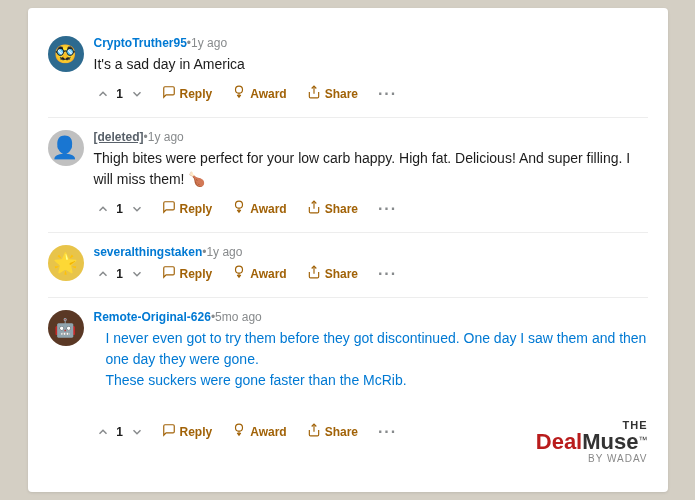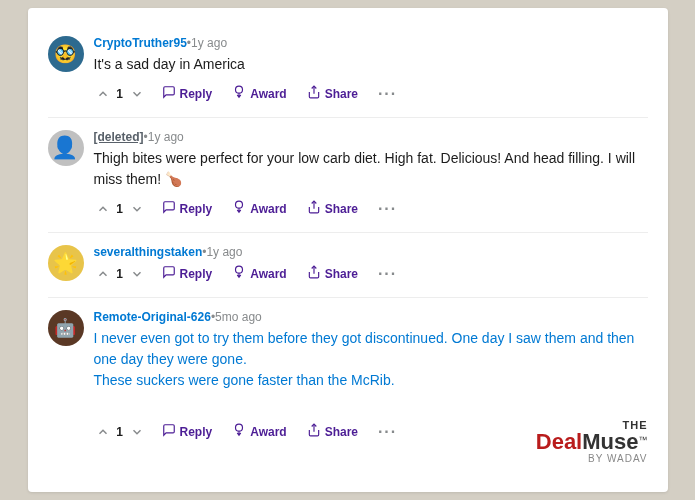--- a/index.html
+++ b/index.html
@@ -109,21 +109,21 @@
       min-width: 8px;
       text-align: center;
     }
     .action-btn {
       display: flex;
       align-items: center;
       gap: 4px;
       background: none;
       border: none;
       cursor: pointer;
-      color: #4c1d95;
+      color: #a16207;
       font-size: 12px;
       font-weight: 700;
       padding: 2px 4px;
     }
     .action-icon {
       font-size: 14px;
     }
     .more-btn {
       background: none;
       border: none;
@@ -235,21 +235,21 @@
   </div>
 
   <div class="comment">
     <div class="avatar avatar-deleted" style="font-size:22px; color:#888;">👤</div>
     <div class="comment-body">
       <div class="comment-meta">
         <span class="username deleted">[deleted]</span>
         <span class="dot">•</span>
         <span class="timestamp">1y ago</span>
       </div>
-      <div class="comment-text">Thigh bites were perfect for your low carb diet. High fat. Delicious! And head filling. I will miss them! 🍗</div>
+      <div class="comment-text">Thigh bites were perfect for your low carb happy. High fat. Delicious! And super filling. I will miss them! 🍗</div>
       <div class="actions">
         <div class="vote-control">
           <button class="vote-btn">
             <svg width="14" height="14" viewBox="0 0 24 24" fill="none" stroke="currentColor" stroke-width="2.5">
                 <polyline points="18 15 12 9 6 15"></polyline>
               </svg>
           </button>
           <span class="vote-count">1</span>
           <button class="vote-btn">
             <svg width="14" height="14" viewBox="0 0 24 24" fill="none" stroke="currentColor" stroke-width="2.5">
@@ -332,21 +332,21 @@
   </div>
 
   <div class="comment" style="position:relative;">
     <div class="avatar" style="background:#5a3825; font-size:18px; width:36px; height:36px; border-radius:50%; display:flex; align-items:center; justify-content:center;">🤖</div>
     <div class="comment-body">
       <div class="comment-meta">
         <span class="username">Remote-Original-626</span>
         <span class="dot">•</span>
         <span class="timestamp">5mo ago</span>
       </div>
-      <div class="comment-text" style="color:#0079d3;">
+      <div class="comment-text" style="color:#0079d3;margin-left:12px;">
         <span>I never even got to try them before they got discontinued. One day I saw them and then one day they were gone.</span><br>
         <span>These suckers were gone faster than the McRib.</span>
       </div>
       <div class="actions" style="display:flex; align-items:center; gap:12px;">
         <div class="vote-control">
           <button class="vote-btn">
             <svg width="14" height="14" viewBox="0 0 24 24" fill="none" stroke="currentColor" stroke-width="2.5">
                 <polyline points="18 15 12 9 6 15"></polyline>
               </svg>
           </button>

